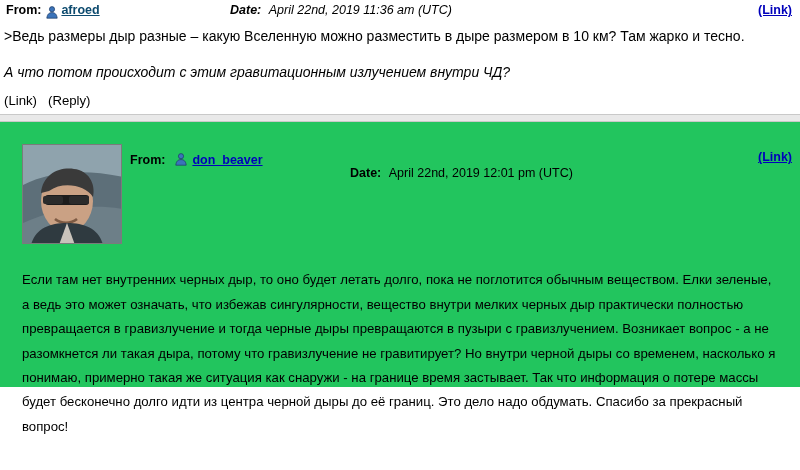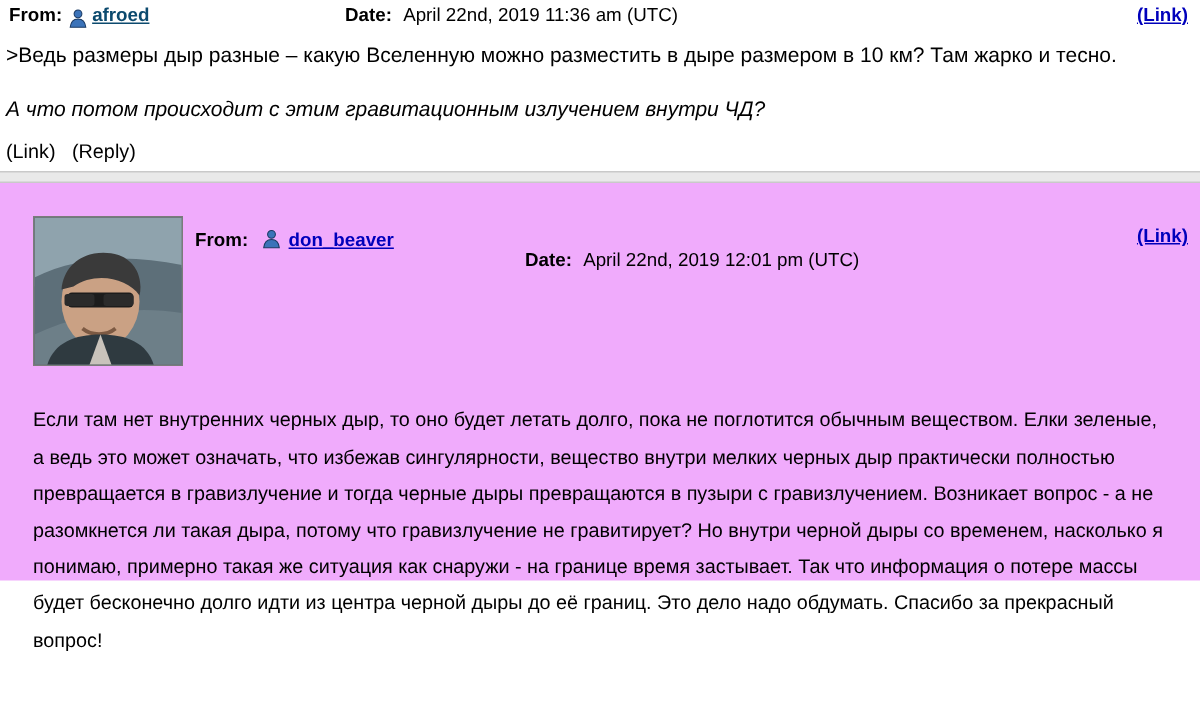--- a/index.html
+++ b/index.html
@@ -43,21 +43,21 @@
     width: 14px; height: 14px;
     margin-right: 2px;
     position: relative;
     top: 2px;
   }
   .hdr .username {
     font-weight: bold;
     color: #0c4a6e;
   }
   .hdr .date-label { font-weight: bold; }
-  .hdr .date-group { position: absolute; left: 230px; white-space: nowrap; }
+  .hdr .date-group { position: absolute; left: 230px; white-space: nowrap; font-style: italic; }
   .hdr .date-value { margin-left: 4px; }
   .hdr .link {
     position: absolute;
     right: 8px;
     color: #0000bb;
     text-decoration: underline;
     font-weight: bold;
   }
 
   .body-one {
@@ -78,21 +78,21 @@
     height: 8px;
     background: #e9e9e9;
     border-top: 1px solid #c9c9c9;
     border-bottom: 1px solid #c9c9c9;
   }
 
   
   .comment-two {
     position: relative;
     width: 800px;
-    background: #f0abfc;
+    background: #22c55e;
     padding-top: 12px;
     height: 265px;
   }
   .avatar {
     position: absolute;
     left: 22px;
     top: 22px;
     width: 100px;
     height: 100px;
     border: 1px solid #7b7b7b;

